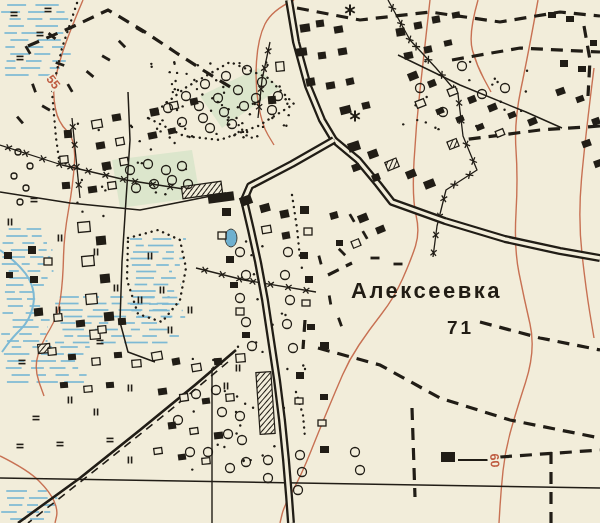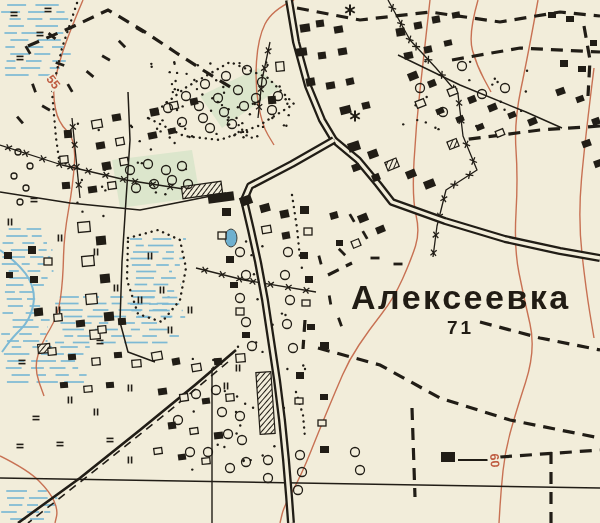--- a/index.html
+++ b/index.html
@@ -1,20 +1,20 @@
 <!DOCTYPE html>
 <html><head>
 <meta charset="utf-8">
 <style>
   html,body{margin:0;padding:0;}
   body{width:600px;height:523px;font-family:"Liberation Sans","DejaVu Sans",sans-serif;}
   .map-wrap{position:relative;width:600px;height:523px;background:#f2edda;overflow:hidden;}
   #map-svg{position:absolute;left:0;top:0;width:600px;height:523px;}
   .map-label{position:absolute;transform-origin:left top;white-space:nowrap;z-index:2;color:#211c14;}
-  #lbl-place{left:351px;top:278px;font-size:34px;font-weight:bold;letter-spacing:2.5px;}
+  #lbl-place{left:351px;top:278px;font-size:22px;font-weight:bold;letter-spacing:2.5px;}
   #lbl-elev{left:447px;top:317px;font-size:19px;font-weight:bold;letter-spacing:3px;}
   .contour-label{font-size:12.5px;font-weight:bold;color:#bf5c41;background:#f2edda;padding:0 1px;line-height:1;}
   #lbl-c55{left:53px;top:72px;transform:rotate(52deg);}
   #lbl-c60{left:500px;top:452px;transform:rotate(86deg);}
 </style>
 </head>
 <body>
 
 <div class="map-wrap">
   <svg id="map-svg" viewBox="0 0 600 523">

